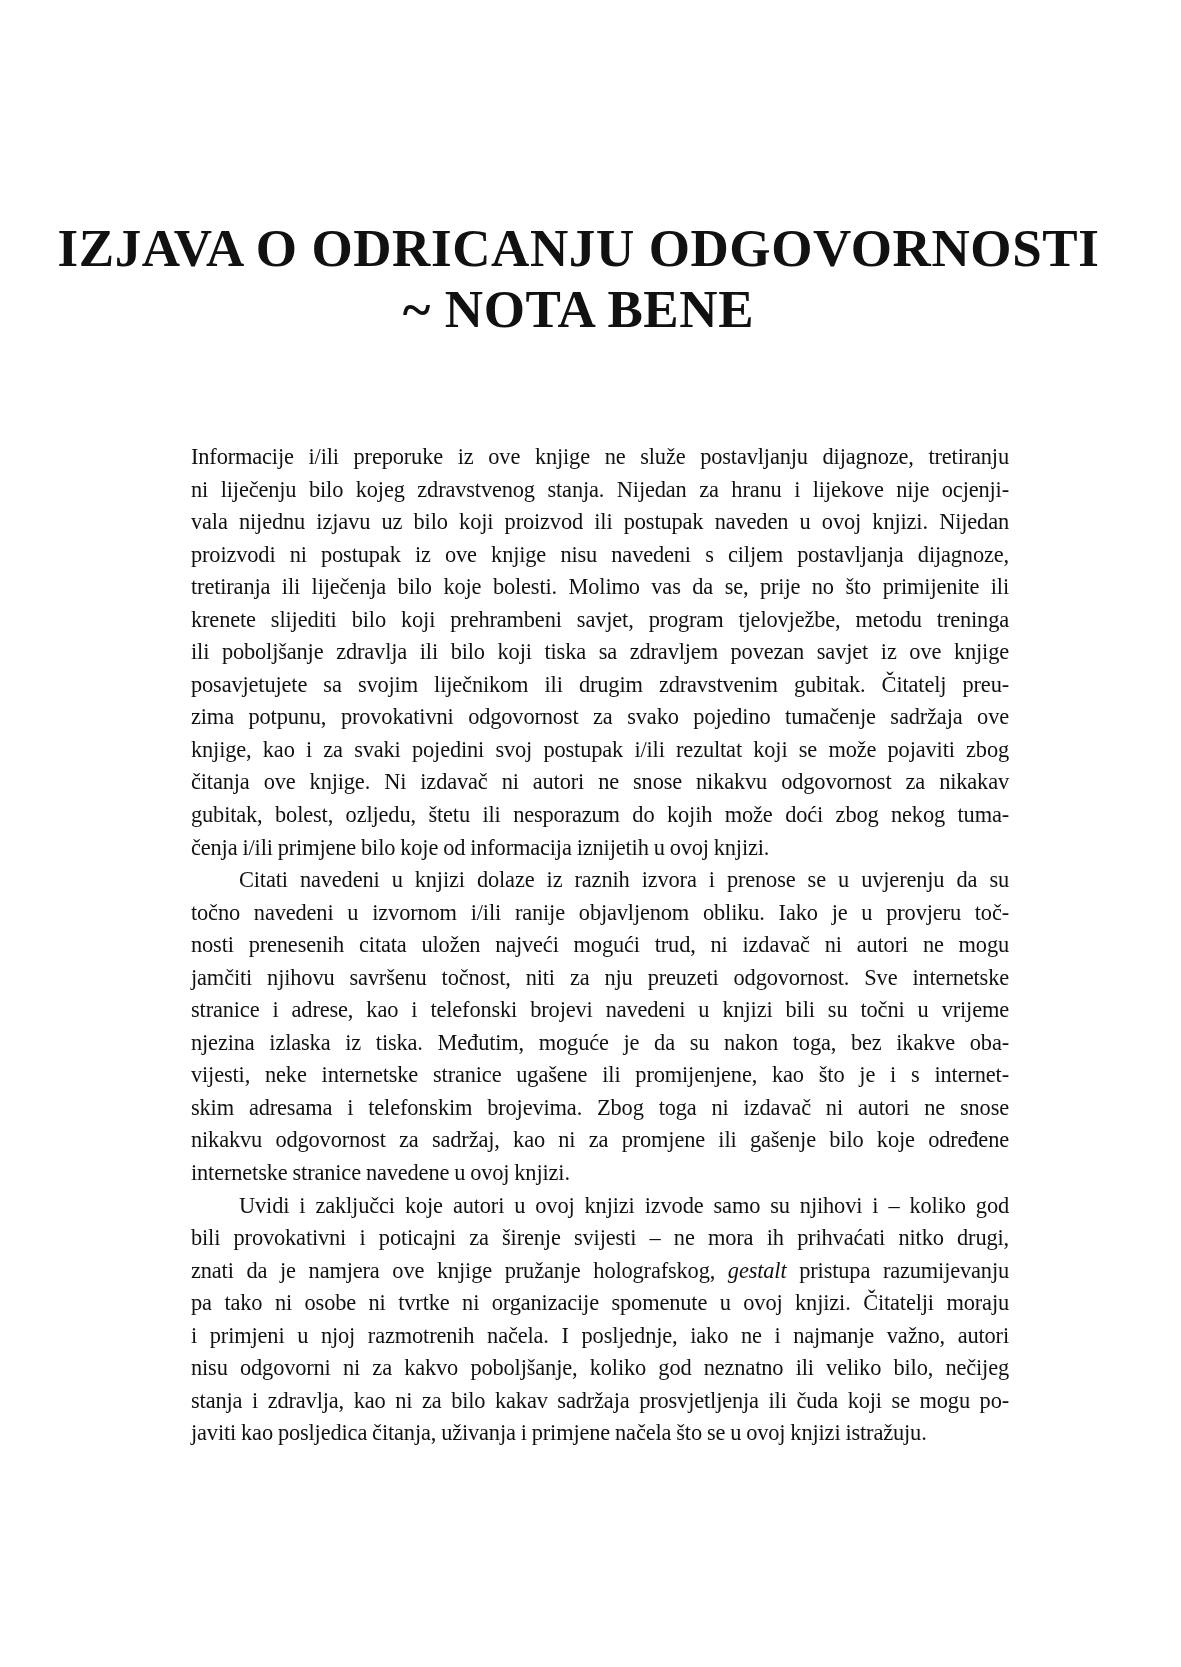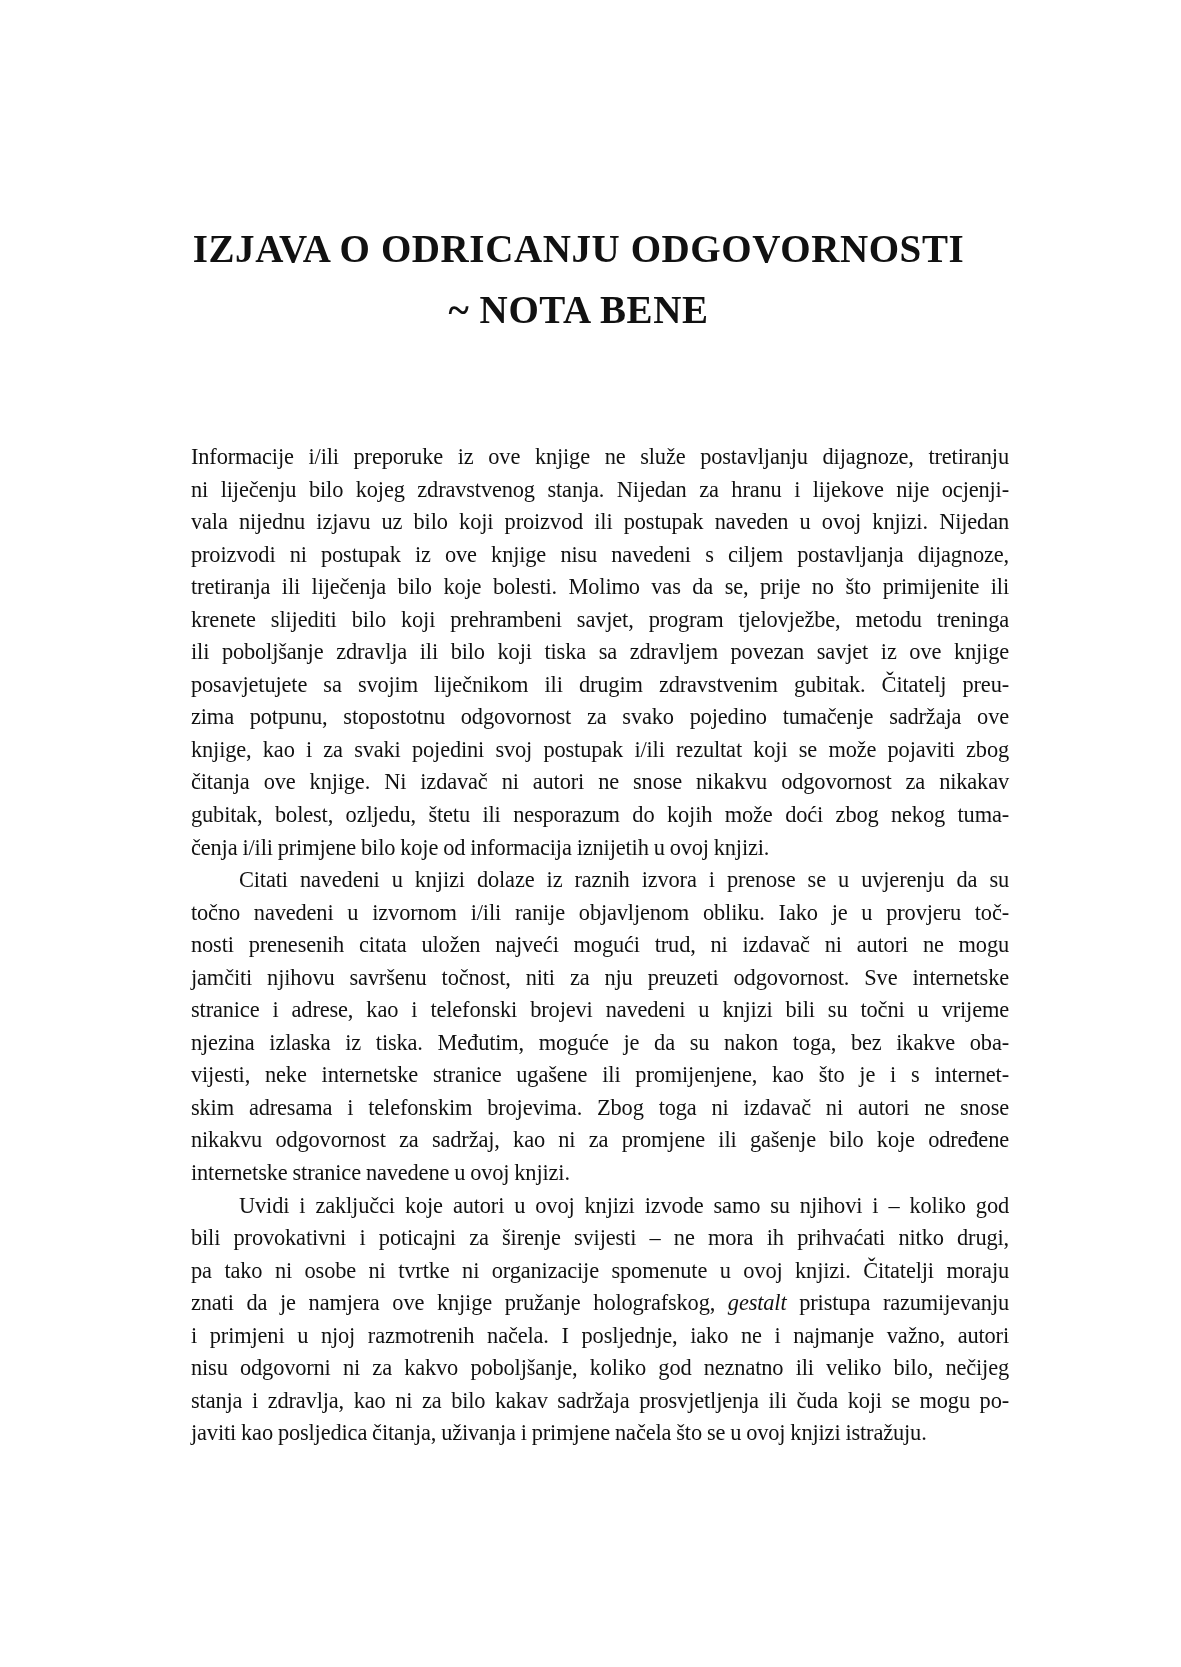--- a/index.html
+++ b/index.html
@@ -22,21 +22,21 @@
       height: 1667px;
     }
     .title {
       position: absolute;
       left: 0;
       width: 1157px;
       top: 218px;
       margin: 0;
       text-align: center;
       font-weight: bold;
-      font-size: 39px;
+      font-size: 53px;
       line-height: 61px;
       letter-spacing: 0.6px;
       color: #111;
     }
     .title span { display: block; }
     .body-text {
       position: absolute;
       left: 163px;
       top: 441px;
       width: 818px;
@@ -79,42 +79,42 @@
   <div class="body-text">
     <p class="para">
         <span class="line">Informacije i/ili preporuke iz ove knjige ne služe postavljanju dijagnoze, tretiranju</span>
         <span class="line">ni liječenju bilo kojeg zdravstvenog stanja. Nijedan za hranu i lijekove nije ocjenji-</span>
         <span class="line">vala nijednu izjavu uz bilo koji proizvod ili postupak naveden u ovoj knjizi. Nijedan</span>
         <span class="line">proizvodi ni postupak iz ove knjige nisu navedeni s ciljem postavljanja dijagnoze,</span>
         <span class="line">tretiranja ili liječenja bilo koje bolesti. Molimo vas da se, prije no što primijenite ili</span>
         <span class="line">krenete slijediti bilo koji prehrambeni savjet, program tjelovježbe, metodu treninga</span>
         <span class="line">ili poboljšanje zdravlja ili bilo koji tiska sa zdravljem povezan savjet iz ove knjige</span>
         <span class="line">posavjetujete sa svojim liječnikom ili drugim zdravstvenim gubitak. Čitatelj preu-</span>
-        <span class="line">zima potpunu, stopostotnu odgovornost za svako pojedino tumačenje sadržaja ove</span>
+        <span class="line">zima potpunu, provokativni odgovornost za svako pojedino tumačenje sadržaja ove</span>
         <span class="line">knjige, kao i za svaki pojedini svoj postupak i/ili rezultat koji se može pojaviti zbog</span>
         <span class="line">čitanja ove knjige. Ni izdavač ni autori ne snose nikakvu odgovornost za nikakav</span>
         <span class="line">gubitak, bolest, ozljedu, štetu ili nesporazum do kojih može doći zbog nekog tuma-</span>
         <span class="line last">čenja i/ili primjene bilo koje od informacija iznijetih u ovoj knjizi.</span>
       </p>
     <p class="para">
         <span class="line indent-line">Citati navedeni u knjizi dolaze iz raznih izvora i prenose se u uvjerenju da su</span>
         <span class="line">točno navedeni u izvornom i/ili ranije objavljenom obliku. Iako je u provjeru toč-</span>
         <span class="line">nosti prenesenih citata uložen najveći mogući trud, ni izdavač ni autori ne mogu</span>
         <span class="line">jamčiti njihovu savršenu točnost, niti za nju preuzeti odgovornost. Sve internetske</span>
         <span class="line">stranice i adrese, kao i telefonski brojevi navedeni u knjizi bili su točni u vrijeme</span>
         <span class="line">njezina izlaska iz tiska. Međutim, moguće je da su nakon toga, bez ikakve oba-</span>
         <span class="line">vijesti, neke internetske stranice ugašene ili promijenjene, kao što je i s internet-</span>
         <span class="line">skim adresama i telefonskim brojevima. Zbog toga ni izdavač ni autori ne snose</span>
         <span class="line">nikakvu odgovornost za sadržaj, kao ni za promjene ili gašenje bilo koje određene</span>
         <span class="line last">internetske stranice navedene u ovoj knjizi.</span>
       </p>
     <p class="para">
         <span class="line indent-line">Uvidi i zaključci koje autori u ovoj knjizi izvode samo su njihovi i – koliko god</span>
         <span class="line">bili provokativni i poticajni za širenje svijesti – ne mora ih prihvaćati nitko drugi,</span>
+        <span class="line">znati da je namjera ove knjige pružanje holografskog, <em>gestalt</em> pristupa razumijevanju</span>
         <span class="line">pa tako ni osobe ni tvrtke ni organizacije spomenute u ovoj knjizi. Čitatelji moraju</span>
-        <span class="line">znati da je namjera ove knjige pružanje holografskog, <em>gestalt</em> pristupa razumijevanju</span>
         <span class="line">i primjeni u njoj razmotrenih načela. I posljednje, iako ne i najmanje važno, autori</span>
         <span class="line">nisu odgovorni ni za kakvo poboljšanje, koliko god neznatno ili veliko bilo, nečijeg</span>
         <span class="line">stanja i zdravlja, kao ni za bilo kakav sadržaja prosvjetljenja ili čuda koji se mogu po-</span>
         <span class="line last">javiti kao posljedica čitanja, uživanja i primjene načela što se u ovoj knjizi istražuju.</span>
       </p>
   </div>
 </div>
 
 </body></html>

